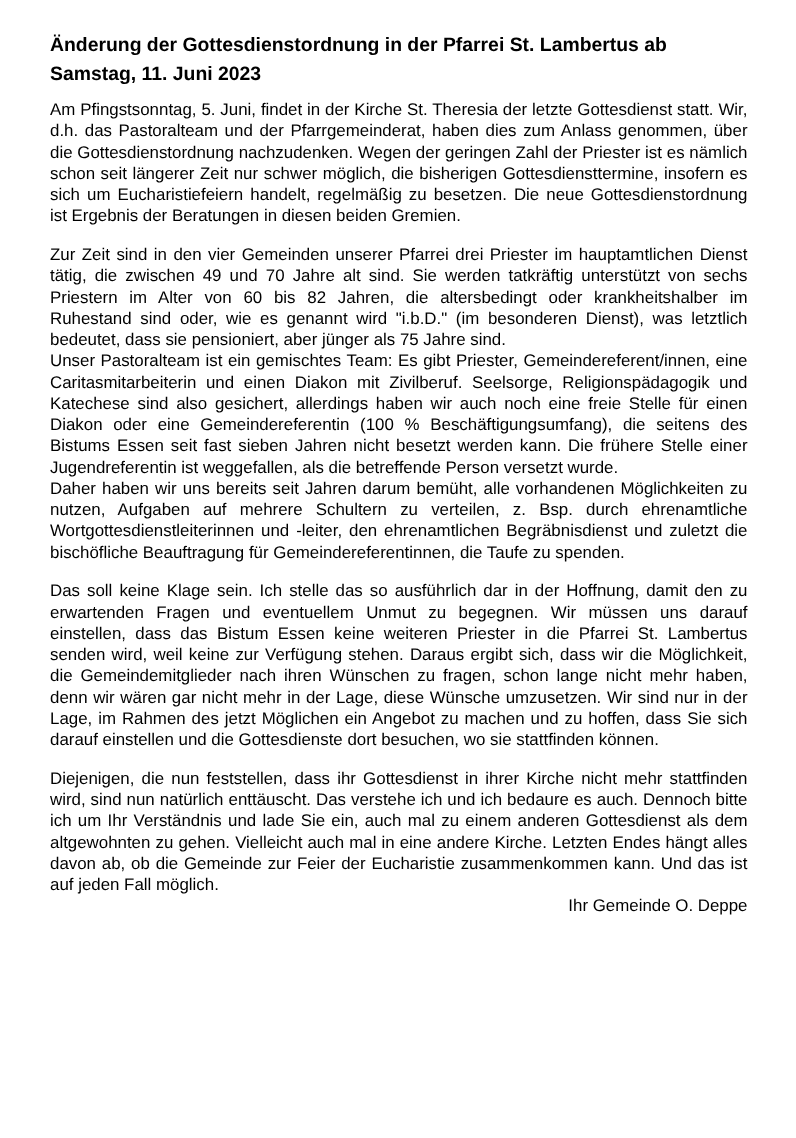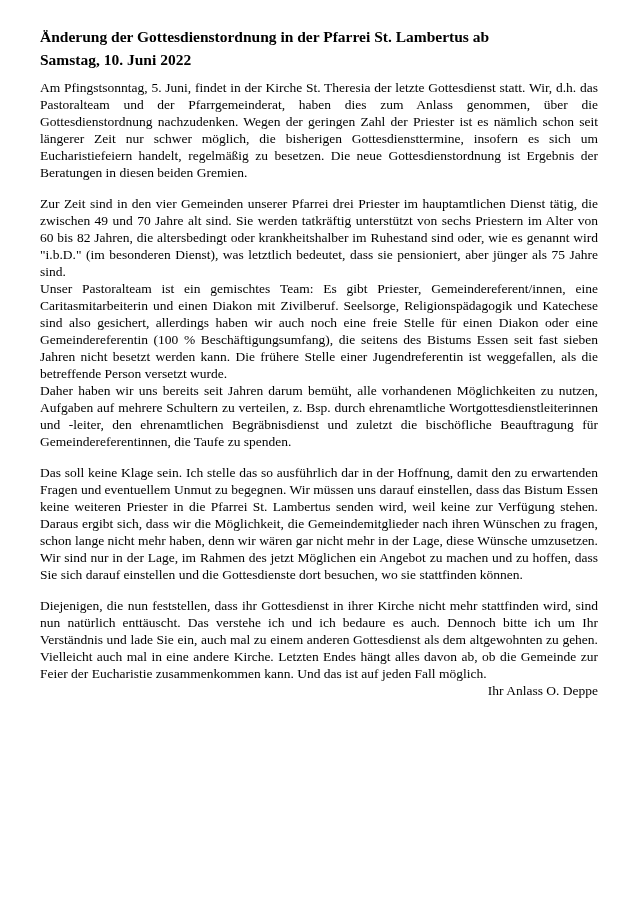--- a/index.html
+++ b/index.html
@@ -8,21 +8,21 @@
     background: #ffffff;
   }
   .page {
     position: relative;
     width: 637px;
     height: 910px;
     background: #ffffff;
     box-sizing: border-box;
     padding: 25px 39px 0 40px;
     overflow: hidden;
-    font-family: Liberation Serif, serif;
+    font-family: Liberation Sans, sans-serif;
     color: #000000;
   }
   h1.doc-title {
     margin: 0 0 8px 0;
     font-size: 15.5px;
     line-height: 23px;
     font-weight: bold;
     color: #000000;
   }
   .title-line { display: block; }
@@ -44,31 +44,31 @@
     color: #000000;
   }
 </style>
 </head>
 <body>
 
 <div class="page">
 
   <h1 class="doc-title">
     <span class="title-line">Änderung der Gottesdienstordnung in der Pfarrei St. Lambertus ab</span>
-    <span class="title-line">Samstag, 10. Juni 2022</span>
+    <span class="title-line">Samstag, 11. Juni 2023</span>
   </h1>
 
   <p class="para gap-after">Am Pfingstsonntag, 5. Juni, findet in der Kirche St. Theresia der letzte Gottesdienst statt. Wir, d.h. das Pastoralteam und der Pfarrgemeinderat, haben dies zum Anlass genommen, über die Gottesdienstordnung nachzudenken. Wegen der geringen Zahl der Priester ist es nämlich schon seit längerer Zeit nur schwer möglich, die bisherigen Gottesdiensttermine, insofern es sich um Eucharistiefeiern handelt, regelmäßig zu besetzen. Die neue Gottesdienstordnung ist Ergebnis der Beratungen in diesen beiden Gremien.</p>
 
   <p class="para">Zur Zeit sind in den vier Gemeinden unserer Pfarrei drei Priester im hauptamtlichen Dienst tätig, die zwischen 49 und 70 Jahre alt sind. Sie werden tatkräftig unterstützt von sechs Priestern im Alter von 60 bis 82 Jahren, die altersbedingt oder krankheitshalber im Ruhestand sind oder, wie es genannt wird "i.b.D." (im besonderen Dienst), was letztlich bedeutet, dass sie pensioniert, aber jünger als 75 Jahre sind.</p>
 
 
   <p class="para">Unser Pastoralteam ist ein gemischtes Team: Es gibt Priester, Gemeindereferent/innen, eine Caritasmitarbeiterin und einen Diakon mit Zivilberuf. Seelsorge, Religionspädagogik und Katechese sind also gesichert, allerdings haben wir auch noch eine freie Stelle für einen Diakon oder eine Gemeindereferentin (100 % Beschäftigungsumfang), die seitens des Bistums Essen seit fast sieben Jahren nicht besetzt werden kann. Die frühere Stelle einer Jugendreferentin ist weggefallen, als die betreffende Person versetzt wurde.</p>
 
   <p class="para gap-after">Daher haben wir uns bereits seit Jahren darum bemüht, alle vorhandenen Möglichkeiten zu nutzen, Aufgaben auf mehrere Schultern zu verteilen, z. Bsp. durch ehrenamtliche Wortgottesdienstleiterinnen und -leiter, den ehrenamtlichen Begräbnisdienst und zuletzt die bischöfliche Beauftragung für Gemeindereferentinnen, die Taufe zu spenden.</p>
 
   <p class="para gap-after">Das soll keine Klage sein. Ich stelle das so ausführlich dar in der Hoffnung, damit den zu erwartenden Fragen und eventuellem Unmut zu begegnen. Wir müssen uns darauf einstellen, dass das Bistum Essen keine weiteren Priester in die Pfarrei St. Lambertus senden wird, weil keine zur Verfügung stehen. Daraus ergibt sich, dass wir die Möglichkeit, die Gemeindemitglieder nach ihren Wünschen zu fragen, schon lange nicht mehr haben, denn wir wären gar nicht mehr in der Lage, diese Wünsche umzusetzen. Wir sind nur in der Lage, im Rahmen des jetzt Möglichen ein Angebot zu machen und zu hoffen, dass Sie sich darauf einstellen und die Gottesdienste dort besuchen, wo sie stattfinden können.</p>
 
   <p class="para">Diejenigen, die nun feststellen, dass ihr Gottesdienst in ihrer Kirche nicht mehr stattfinden wird, sind nun natürlich enttäuscht. Das verstehe ich und ich bedaure es auch. Dennoch bitte ich um Ihr Verständnis und lade Sie ein, auch mal zu einem anderen Gottesdienst als dem altgewohnten zu gehen. Vielleicht auch mal in eine andere Kirche. Letzten Endes hängt alles davon ab, ob die Gemeinde zur Feier der Eucharistie zusammenkommen kann. Und das ist auf jeden Fall möglich.</p>
 
-  <p class="signature">Ihr Anlass O. Deppe</p>
+  <p class="signature">Ihr Gemeinde O. Deppe</p>
 
 </div>
 
 </body></html>

